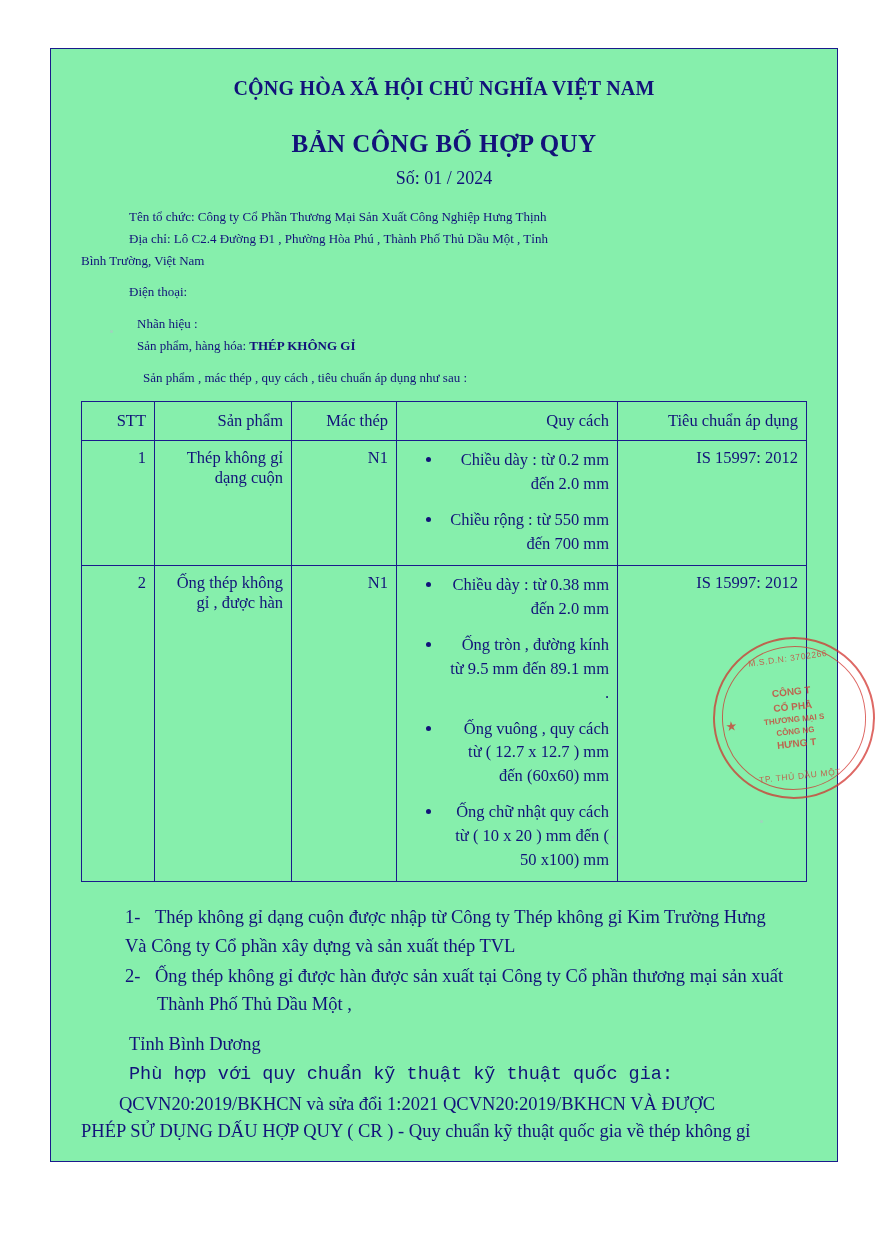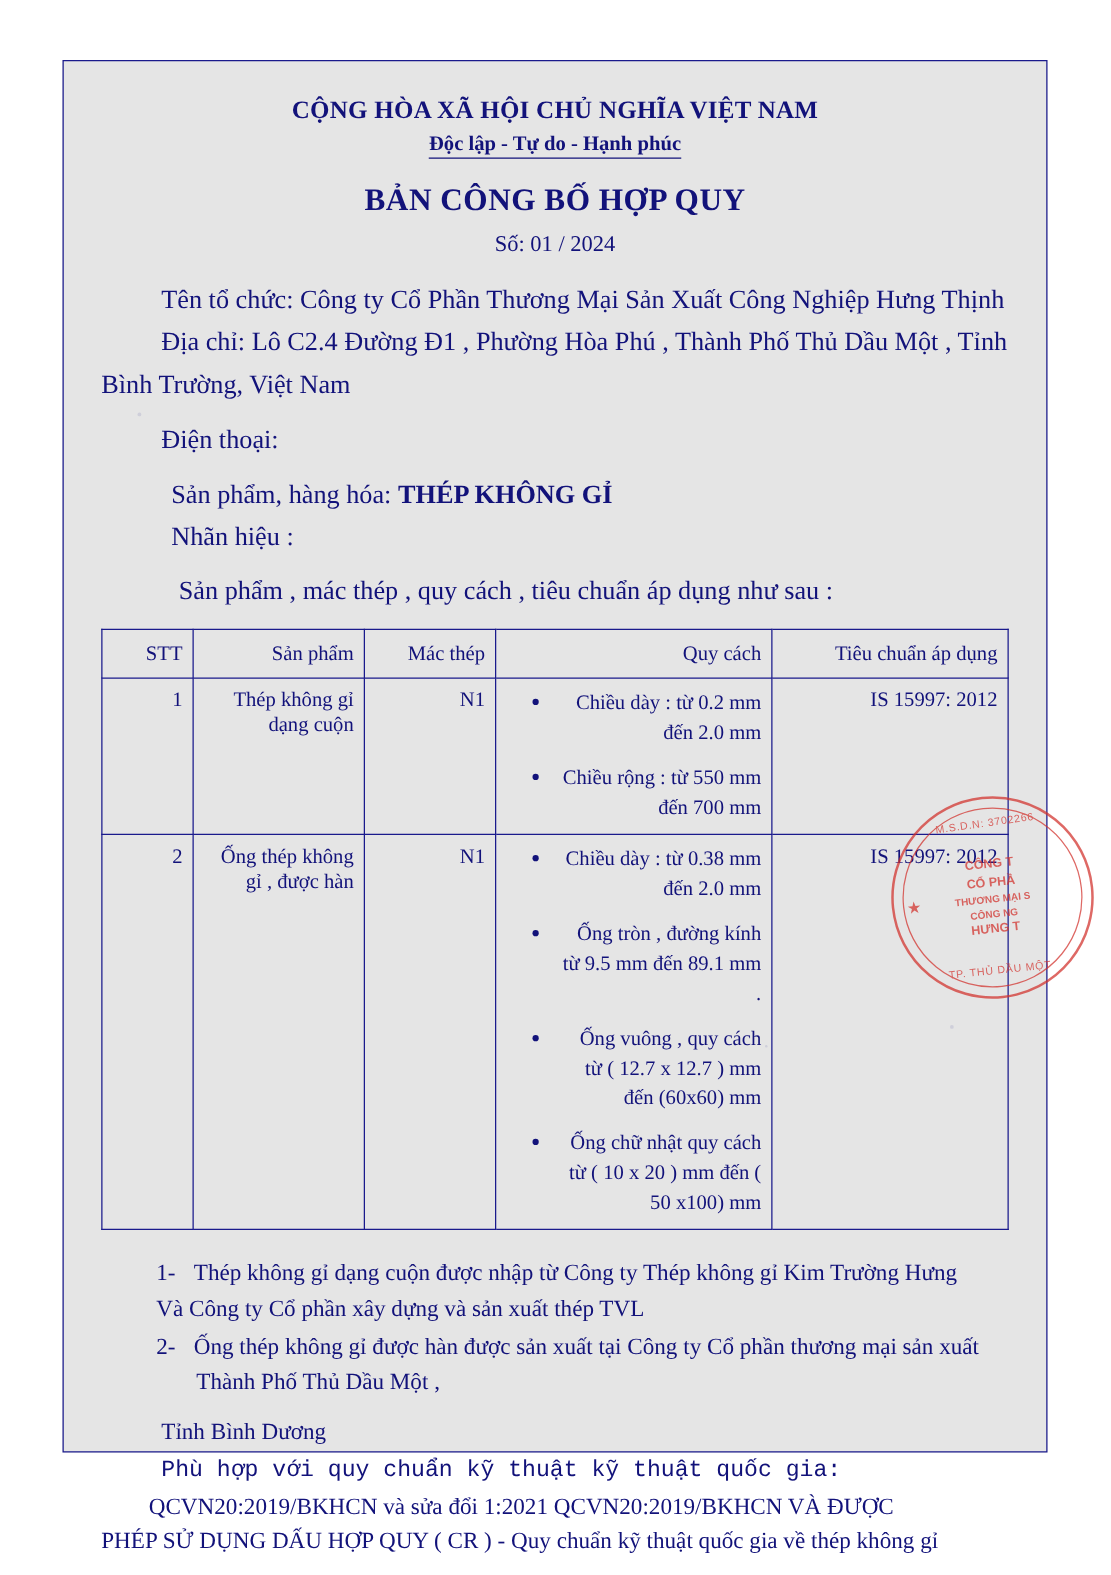--- a/index.html
+++ b/index.html
@@ -16,21 +16,21 @@
     overflow: hidden;
   }
   .page {
     position: absolute;
     left: 50px;
     top: 48px;
     width: 788px;
     height: 1114px;
     border: 1.5px solid #1a1a8c;
     box-sizing: border-box;
-    background: #e5e5e5;
+    background: #86efac;
   }
   .inner {
     padding: 22px 30px 10px 30px;
     box-sizing: border-box;
     height: 100%;
     position: relative;
   }
   .center { text-align: center; }
   .t-national {
     font-weight: bold;
@@ -42,29 +42,29 @@
     font-weight: bold;
     font-size: 16.5px;
     margin-top: 5px;
     display: inline-block;
     border-bottom: 1.3px solid #12127a;
     padding-bottom: 1px;
   }
   .t-title {
     font-weight: bold;
     font-size: 25px;
-    margin-top: 20px;
+    margin-top: 30px;
     letter-spacing: 0.4px;
   }
   .t-number {
     font-size: 18px;
     margin-top: 10px;
   }
   .body-text {
-    font-size: 21px;
+    font-size: 13px;
     line-height: 1.52;
     margin-top: 18px;
   }
   .para { margin: 0 0 2px 0; }
   .indent-1 { padding-left: 48px; }
   .indent-2 { padding-left: 56px; }
   .indent-3 { padding-left: 62px; }
   .bold { font-weight: bold; }
   .sep { height: 10px; }
   table.spec {
@@ -179,34 +179,33 @@
   }
 </style>
 </head>
 <body>
 
 <div class="page">
   <div class="inner">
 
     <div class="center">
       <div class="t-national">CỘNG HÒA XÃ HỘI CHỦ NGHĨA VIỆT NAM</div>
-      <div><span class="t-motto">Độc lập - Tự do - Hạnh phúc</span></div>
       <div class="t-title">BẢN CÔNG BỐ HỢP QUY</div>
       <div class="t-number">Số: 01 / 2024</div>
     </div>
 
     <div class="body-text">
       <p class="para indent-1">Tên tổ chức: Công ty Cổ Phần Thương Mại Sản Xuất Công Nghiệp Hưng Thịnh</p>
       <p class="para indent-1">Địa chỉ: Lô C2.4 Đường Đ1 , Phường Hòa Phú , Thành Phố Thủ Dầu Một , Tỉnh</p>
       <p class="para">Bình Trường, Việt Nam</p>
       <div class="sep"></div>
       <p class="para indent-1">Điện thoại:</p>
       <div class="sep"></div>
+      <p class="para indent-2">Nhãn hiệu :</p>
       <p class="para indent-2"><span>Sản phẩm, hàng hóa: </span><span class="bold">THÉP KHÔNG GỈ</span></p>
-      <p class="para indent-2">Nhãn hiệu :</p>
       <div class="sep"></div>
       <p class="para indent-3">Sản phẩm , mác thép , quy cách , tiêu chuẩn áp dụng như sau :</p>
     </div>
 
     <table class="spec">
       <thead>
         <tr>
           <th class="col-stt">STT</th>
           <th class="col-sp">Sản phẩm</th>
           <th class="col-mac">Mác thép</th>

